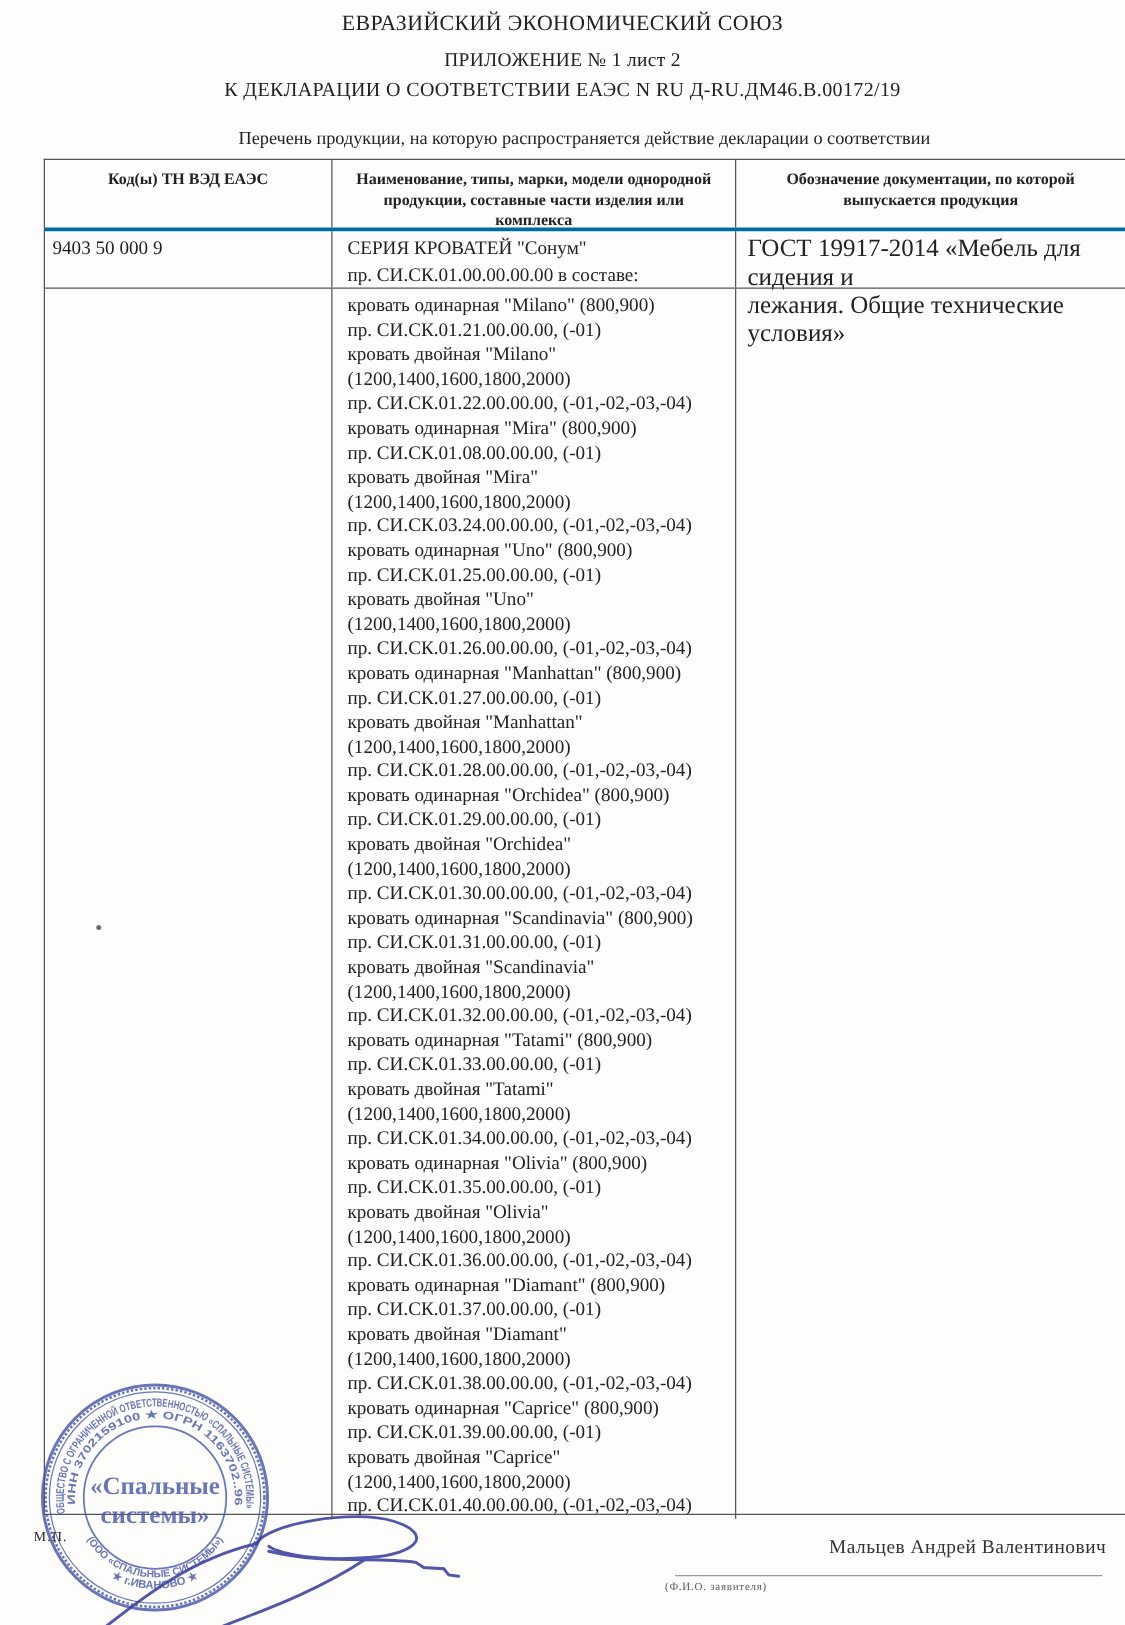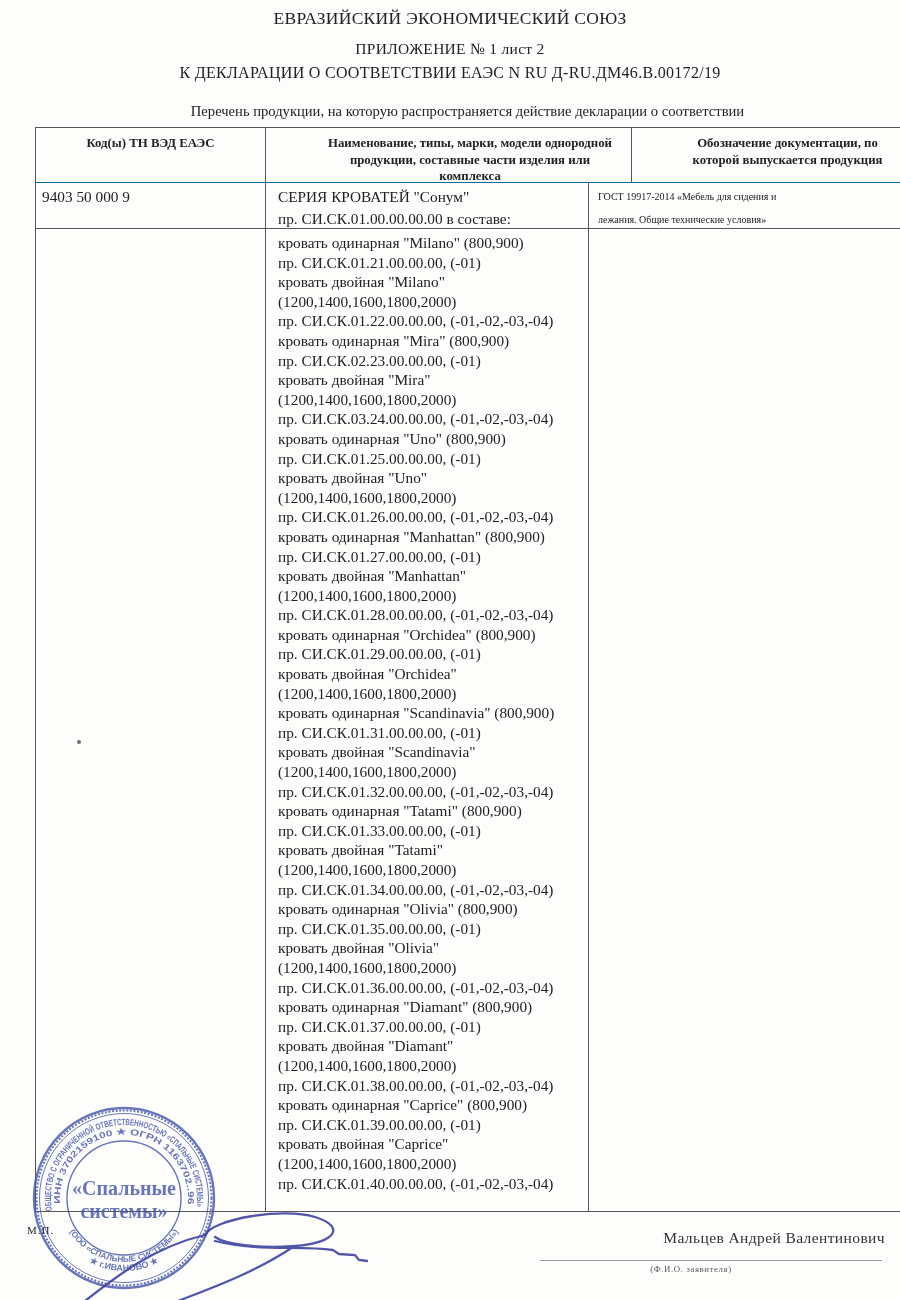--- a/index.html
+++ b/index.html
@@ -13,43 +13,43 @@
   .t2 { top:40px; font-size:15.5px; }
   .t3 { top:64px; font-size:16px; }
   .caption { position:absolute; left:35px; top:103px; width:865px; text-align:center; font-size:14.6px; }
 
   .table {
     position:absolute; left:35px; top:127px; width:864px; height:1083px;
     border-top:1px solid #55565a; border-left:1px solid #55565a; border-bottom:1px solid #55565a;
     display:flex; flex-direction:column;
   }
   .trow { display:flex; width:100%; }
-  .trow.hdr  { height:54px; border-bottom:1px solid #0369a1;gap:43px; }
+  .trow.hdr  { height:54px; border-bottom:3px solid #0369a1; }
   .trow.r1   { height:45px; border-bottom:1px solid #55565a; }
   .trow.r2   { flex:1; }
   .cell { box-sizing:border-box; }
   .c1 { width:230px; border-right:1px solid #55565a; }
   .c2 { width:323px; border-right:1px solid #55565a; }
   .c3 { flex:1; }
   .hdr .cell { font-weight:bold; font-size:12.8px; line-height:16.5px; text-align:center; padding:7px 14px 0 14px; }
   .r1 .c1 { font-size:15.3px; padding:5px 9px 0 6px; }
   .r1 .c2 { font-size:15.3px; line-height:22.4px; padding:3px 4px 0 12px; }
-  .r1 .c3 { font-size:10px; line-height:22.6px; padding:3px 2px 0 9px; }
+  .r1 .c3 { font-size:20px; line-height:22.6px; padding:3px 2px 0 9px; }
   .r2 .c2 { padding:4px 2px 0 12px; }
   .list-line { font-size:15.3px; line-height:19.6px; white-space:nowrap; }
 
   .speck { position:absolute; left:77px; top:740px; width:4px; height:4px; border-radius:50%; background:#4a4a4a; opacity:.8; }
 
   .stamp { position:absolute; left:30px; top:1103px; opacity:.8; }
   .signature { position:absolute; left:55px; top:1195px; opacity:.88; }
   .mp-label { position:absolute; left:27px; top:1224px; font-size:11px; font-weight:normal; letter-spacing:1px; color:#26262a; }
 
   .signatory   { position:absolute; left:540px; top:1229px; width:345px; text-align:right; font-size:15.5px; letter-spacing:.4px; color:#333; }
   .sign-line   { position:absolute; left:540px; top:1260px; width:342px; border-top:1px solid #9a9a9a; }
-  .sign-caption{ position:absolute; left:520px; top:1264px; width:342px; text-align:center; font-size:8.8px; letter-spacing:.6px; color:#5a5a5a; }
+  .sign-caption{ position:absolute; left:532px; top:1264px; width:342px; font-size:8.8px; letter-spacing:.6px; color:#5a5a5a; }
 </style>
 </head>
 <body>
 
 <div class="sheet">
 
   <div class="doc-title t1">ЕВРАЗИЙСКИЙ ЭКОНОМИЧЕСКИЙ СОЮЗ</div>
   <div class="doc-title t2">ПРИЛОЖЕНИЕ № 1 лист 2</div>
   <div class="doc-title t3">К ДЕКЛАРАЦИИ О СООТВЕТСТВИИ ЕАЭС N RU Д-RU.ДМ46.В.00172/19</div>
   <div class="caption">Перечень продукции, на которую распространяется действие декларации о соответствии</div>
@@ -73,38 +73,39 @@
     </div>
     <div class="trow r2">
       <div class="cell c1"></div>
       <div class="cell c2">
           <div class="list-line">кровать одинарная "Milano" (800,900)</div>
           <div class="list-line">пр. СИ.СК.01.21.00.00.00, (-01)</div>
           <div class="list-line">кровать двойная "Milano"</div>
           <div class="list-line">(1200,1400,1600,1800,2000)</div>
           <div class="list-line">пр. СИ.СК.01.22.00.00.00, (-01,-02,-03,-04)</div>
           <div class="list-line">кровать одинарная "Mira" (800,900)</div>
-          <div class="list-line">пр. СИ.СК.02.23.00.00.00, (-01)</div>
+          <div class="list-line">пр. СИ.СК.01.08.00.00.00, (-01)</div>
           <div class="list-line">кровать двойная "Mira"</div>
           <div class="list-line">(1200,1400,1600,1800,2000)</div>
           <div class="list-line">пр. СИ.СК.03.24.00.00.00, (-01,-02,-03,-04)</div>
           <div class="list-line">кровать одинарная "Uno" (800,900)</div>
           <div class="list-line">пр. СИ.СК.01.25.00.00.00, (-01)</div>
           <div class="list-line">кровать двойная "Uno"</div>
           <div class="list-line">(1200,1400,1600,1800,2000)</div>
           <div class="list-line">пр. СИ.СК.01.26.00.00.00, (-01,-02,-03,-04)</div>
           <div class="list-line">кровать одинарная "Manhattan" (800,900)</div>
           <div class="list-line">пр. СИ.СК.01.27.00.00.00, (-01)</div>
           <div class="list-line">кровать двойная "Manhattan"</div>
           <div class="list-line">(1200,1400,1600,1800,2000)</div>
           <div class="list-line">пр. СИ.СК.01.28.00.00.00, (-01,-02,-03,-04)</div>
           <div class="list-line">кровать одинарная "Orchidea" (800,900)</div>
           <div class="list-line">пр. СИ.СК.01.29.00.00.00, (-01)</div>
           <div class="list-line">кровать двойная "Orchidea"</div>
           <div class="list-line">(1200,1400,1600,1800,2000)</div>
+          <div class="list-line">пр. СИ.СК.01.30.00.00.00, (-01,-02,-03,-04)</div>
           <div class="list-line">кровать одинарная "Scandinavia" (800,900)</div>
           <div class="list-line">пр. СИ.СК.01.31.00.00.00, (-01)</div>
           <div class="list-line">кровать двойная "Scandinavia"</div>
           <div class="list-line">(1200,1400,1600,1800,2000)</div>
           <div class="list-line">пр. СИ.СК.01.32.00.00.00, (-01,-02,-03,-04)</div>
           <div class="list-line">кровать одинарная "Tatami" (800,900)</div>
           <div class="list-line">пр. СИ.СК.01.33.00.00.00, (-01)</div>
           <div class="list-line">кровать двойная "Tatami"</div>
           <div class="list-line">(1200,1400,1600,1800,2000)</div>
           <div class="list-line">пр. СИ.СК.01.34.00.00.00, (-01,-02,-03,-04)</div>

